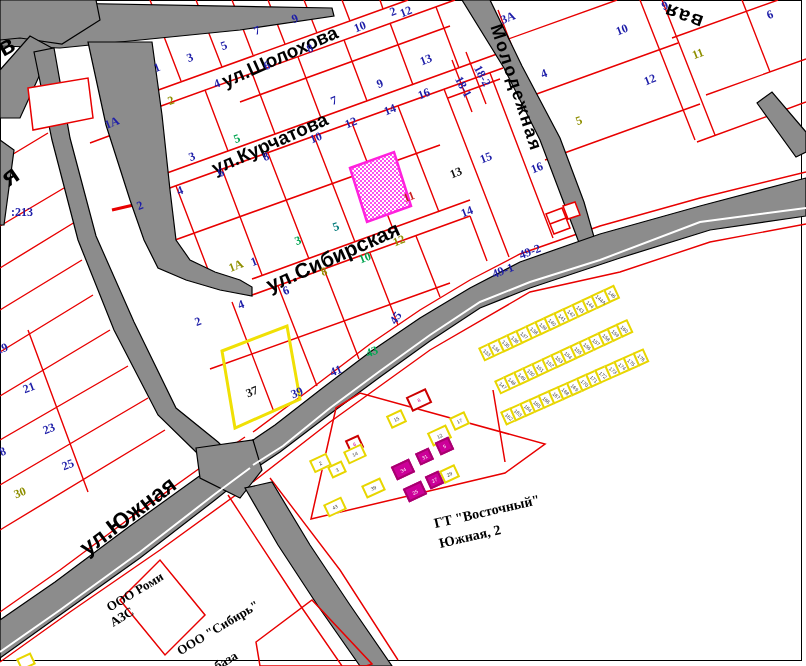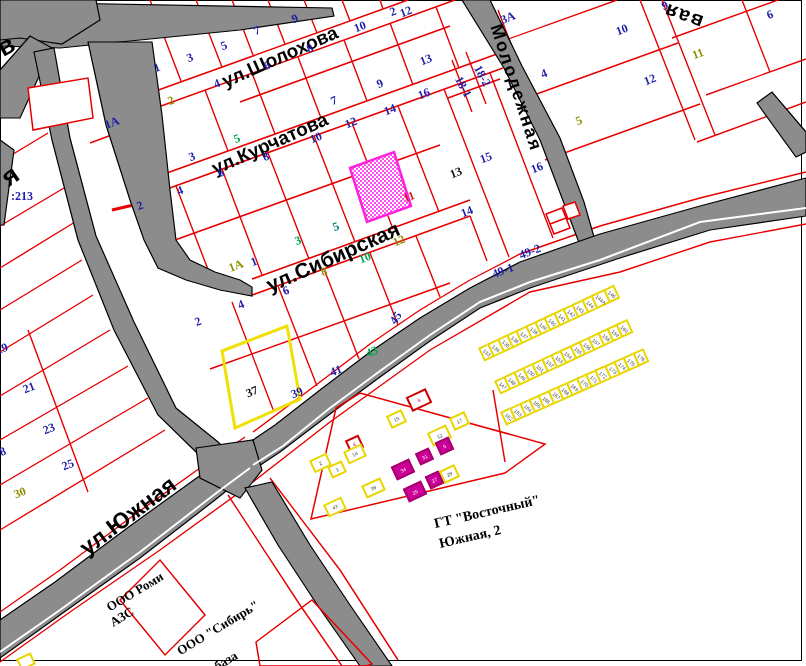--- a/index.html
+++ b/index.html
@@ -146,21 +146,21 @@
       <div class="pnum" style="left: 579px; top: 121px; color: rgb(143, 143, 0); --r: -21deg;">5</div>
       <div class="pnum" style="left: 622px; top: 30px; color: rgb(29, 29, 168); --r: -21deg;">10</div>
       <div class="pnum" style="left: 665px; top: 6px; color: rgb(29, 29, 168); --r: -21deg;">9</div>
       <div class="pnum" style="left: 770px; top: 15px; color: rgb(29, 29, 168); --r: -21deg;">6</div>
       <div class="pnum" style="left: 698px; top: 54px; color: rgb(143, 143, 0); --r: -21deg;">11</div>
       <div class="pnum" style="left: 650px; top: 80px; color: rgb(29, 29, 168); --r: -21deg;">12</div>
       <div class="pnum" style="left: 112px; top: 123px; color: rgb(29, 29, 168); --r: -21deg;">1А</div>
       <div class="pnum" style="left: 157px; top: 68px; color: rgb(29, 29, 168); --r: -21deg;">1</div>
       <div class="pnum" style="left: 140px; top: 206px; color: rgb(29, 29, 168); --r: -21deg;">2</div>
       <div class="pnum" style="left: 180px; top: 191px; color: rgb(29, 29, 168); --r: -21deg;">4</div>
-      <div class="pnum" style="left: 22px; top: 196px; color: rgb(29, 29, 168); --r: 0deg;">:213</div>
+      <div class="pnum" style="left: 22px; top: 212px; color: rgb(29, 29, 168); --r: 0deg;">:213</div>
       <div class="pnum" style="left: 2px; top: 349px; color: rgb(29, 29, 168); --r: -21deg;">19</div>
       <div class="pnum" style="left: 29px; top: 388px; color: rgb(29, 29, 168); --r: -21deg;">21</div>
       <div class="pnum" style="left: 49px; top: 429px; color: rgb(29, 29, 168); --r: -21deg;">23</div>
       <div class="pnum" style="left: 68px; top: 465px; color: rgb(29, 29, 168); --r: -21deg;">25</div>
       <div class="pnum" style="left: 20px; top: 493px; color: rgb(143, 143, 0); --r: -21deg;">30</div>
       <div class="pnum" style="left: 0px; top: 453px; color: rgb(29, 29, 168); --r: -21deg;">18</div>
       <div class="grow" style="left: 478px; top: 348px; --r: -25deg;">
         <div class="gcell">
           <span>133</span>
         </div>

